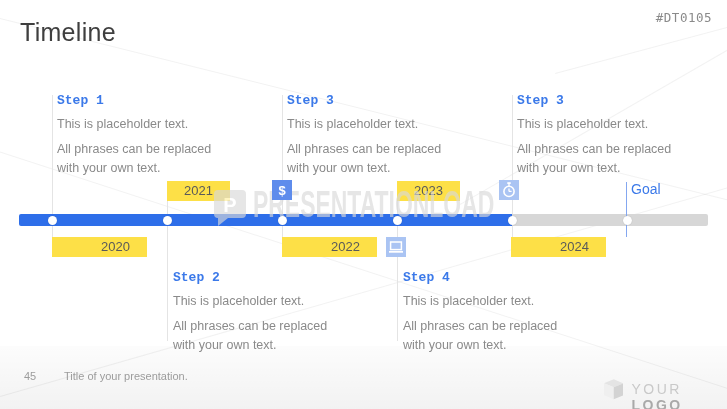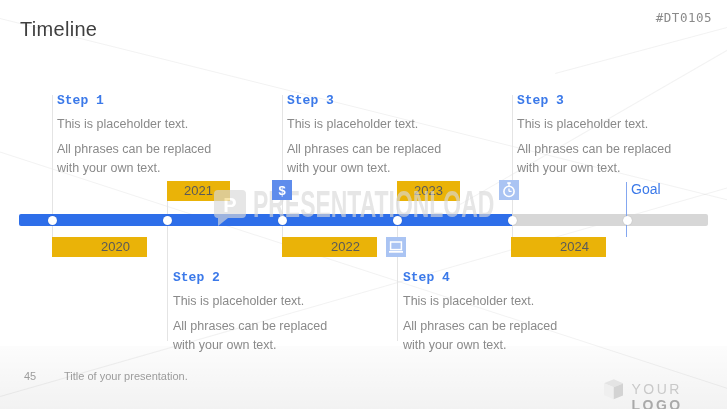--- a/index.html
+++ b/index.html
@@ -10,34 +10,34 @@
   
   .footer-band{position:absolute;left:0;top:346px;width:727px;height:63px;
     background:linear-gradient(180deg,rgba(0,0,0,0.012),rgba(0,0,0,0.05));z-index:0;}
   .diag{position:absolute;height:1px;background:rgba(110,110,110,0.09);transform-origin:0 0;z-index:0;}
   .d1{left:-20px;top:13px;width:1600px;transform:rotate(14deg);}
   .d2{left:-20px;top:145px;width:1600px;transform:rotate(18deg);}
   .d3{left:0px;top:396px;width:900px;transform:rotate(-16deg);}
   .d4{left:460px;top:204px;width:420px;transform:rotate(-30deg);}
   .d5{left:555px;top:73px;width:300px;transform:rotate(-15deg);}
   
-  .title{position:absolute;left:20px;top:18px;font-size:20px;color:#3f3f3f;letter-spacing:0.3px;}
+  .title{position:absolute;left:20px;top:18px;font-size:25px;color:#3f3f3f;letter-spacing:0.3px;}
   .subtitle{position:absolute;left:20px;top:52px;font-size:13.5px;color:#b4b4b4;}
   .code{position:absolute;right:15px;top:10px;font-family:"DejaVu Sans Mono",monospace;
     font-size:12.5px;color:#8a8a8a;letter-spacing:0.5px;}
   
   .vline{position:absolute;width:1px;background:#e4e4e4;z-index:2;}
   .vline.goal{background:#84a7f0;z-index:6;}
   .bar-blue{position:absolute;left:19px;top:214px;width:493px;height:12px;background:#2e6ee9;
     border-radius:2px 0 0 2px;z-index:5;}
   .bar-gray{position:absolute;left:512px;top:214px;width:196px;height:12px;background:#d7d7d7;
     border-radius:0 2px 2px 0;z-index:5;}
   .dot{position:absolute;top:215.5px;width:9px;height:9px;border-radius:50%;background:#ffffff;
     z-index:10;box-shadow:0 0 1px rgba(0,0,0,0.25);}
-  .year-box{position:absolute;width:63px;height:20px;background:#eab308;color:#5a5a5a;
+  .year-box{position:absolute;width:63px;height:20px;background:#fde047;color:#5a5a5a;
     font-size:13px;line-height:20px;text-align:center;z-index:3;}
   .year-box.above{top:181px;}
   .year-box.below{top:237px;padding-left:32px;}
   .year-box.accent{background:#2e6be9;color:#ffffff;}
   .goal-label{position:absolute;left:631px;top:181px;font-size:14px;color:#3b79e9;z-index:7;}
   .icon-tile{position:absolute;width:20px;height:20px;z-index:10;display:flex;
     align-items:center;justify-content:center;color:#fff;}
   .icon-tile.mid{background:#5e8cec;}
   .icon-tile.light{background:#aac4f3;}
   .icon-tile .glyph{font-size:13px;font-weight:bold;line-height:1;}

